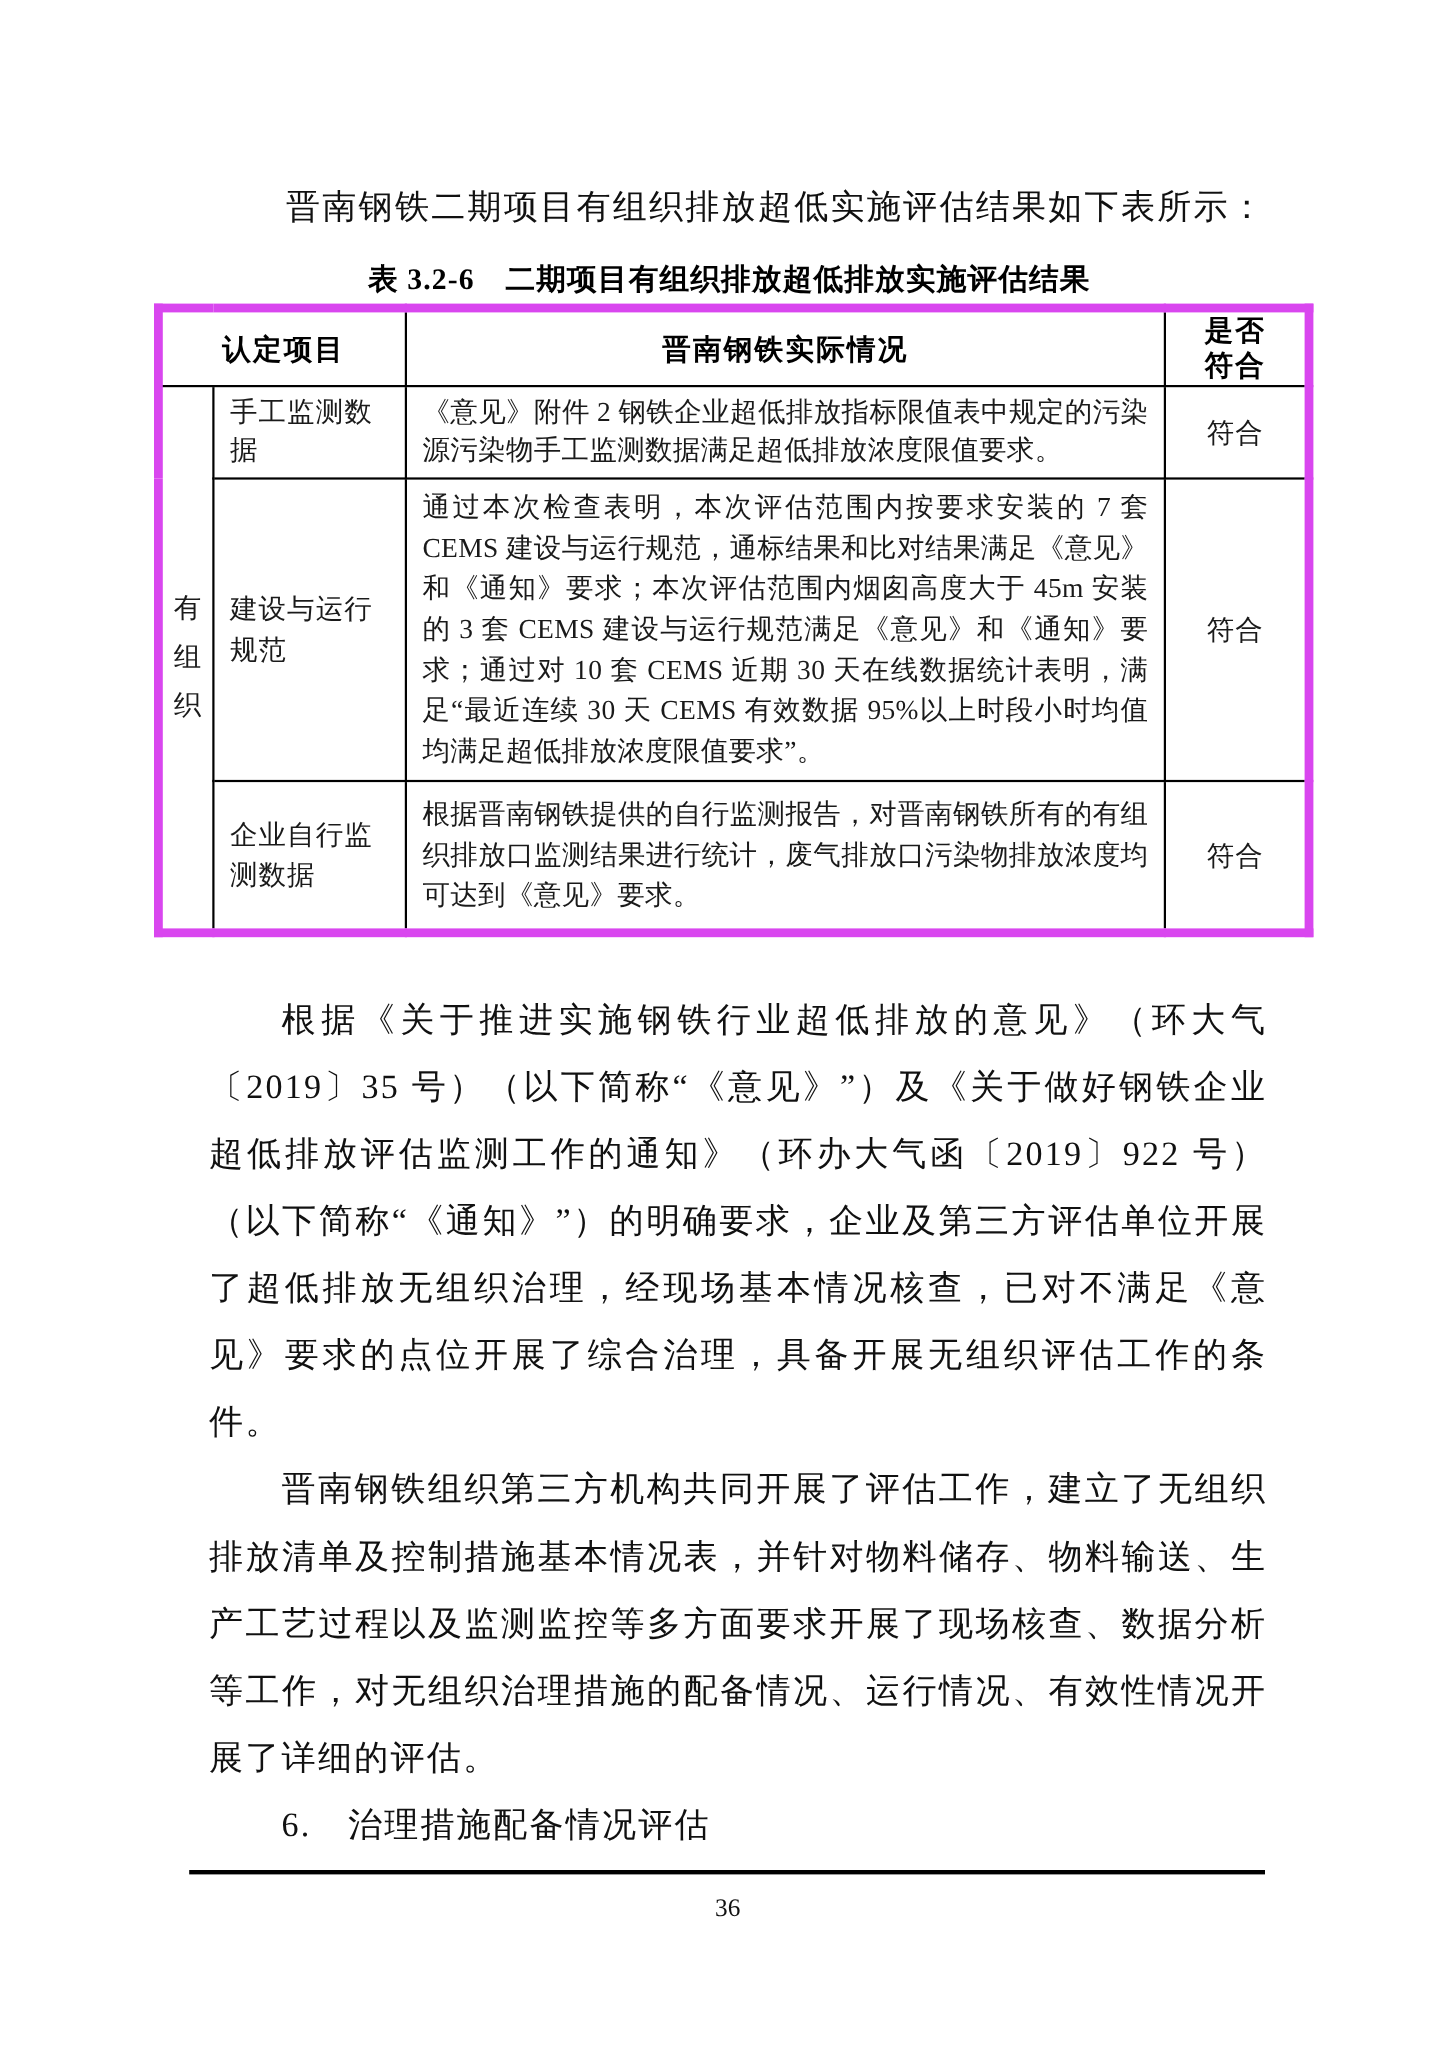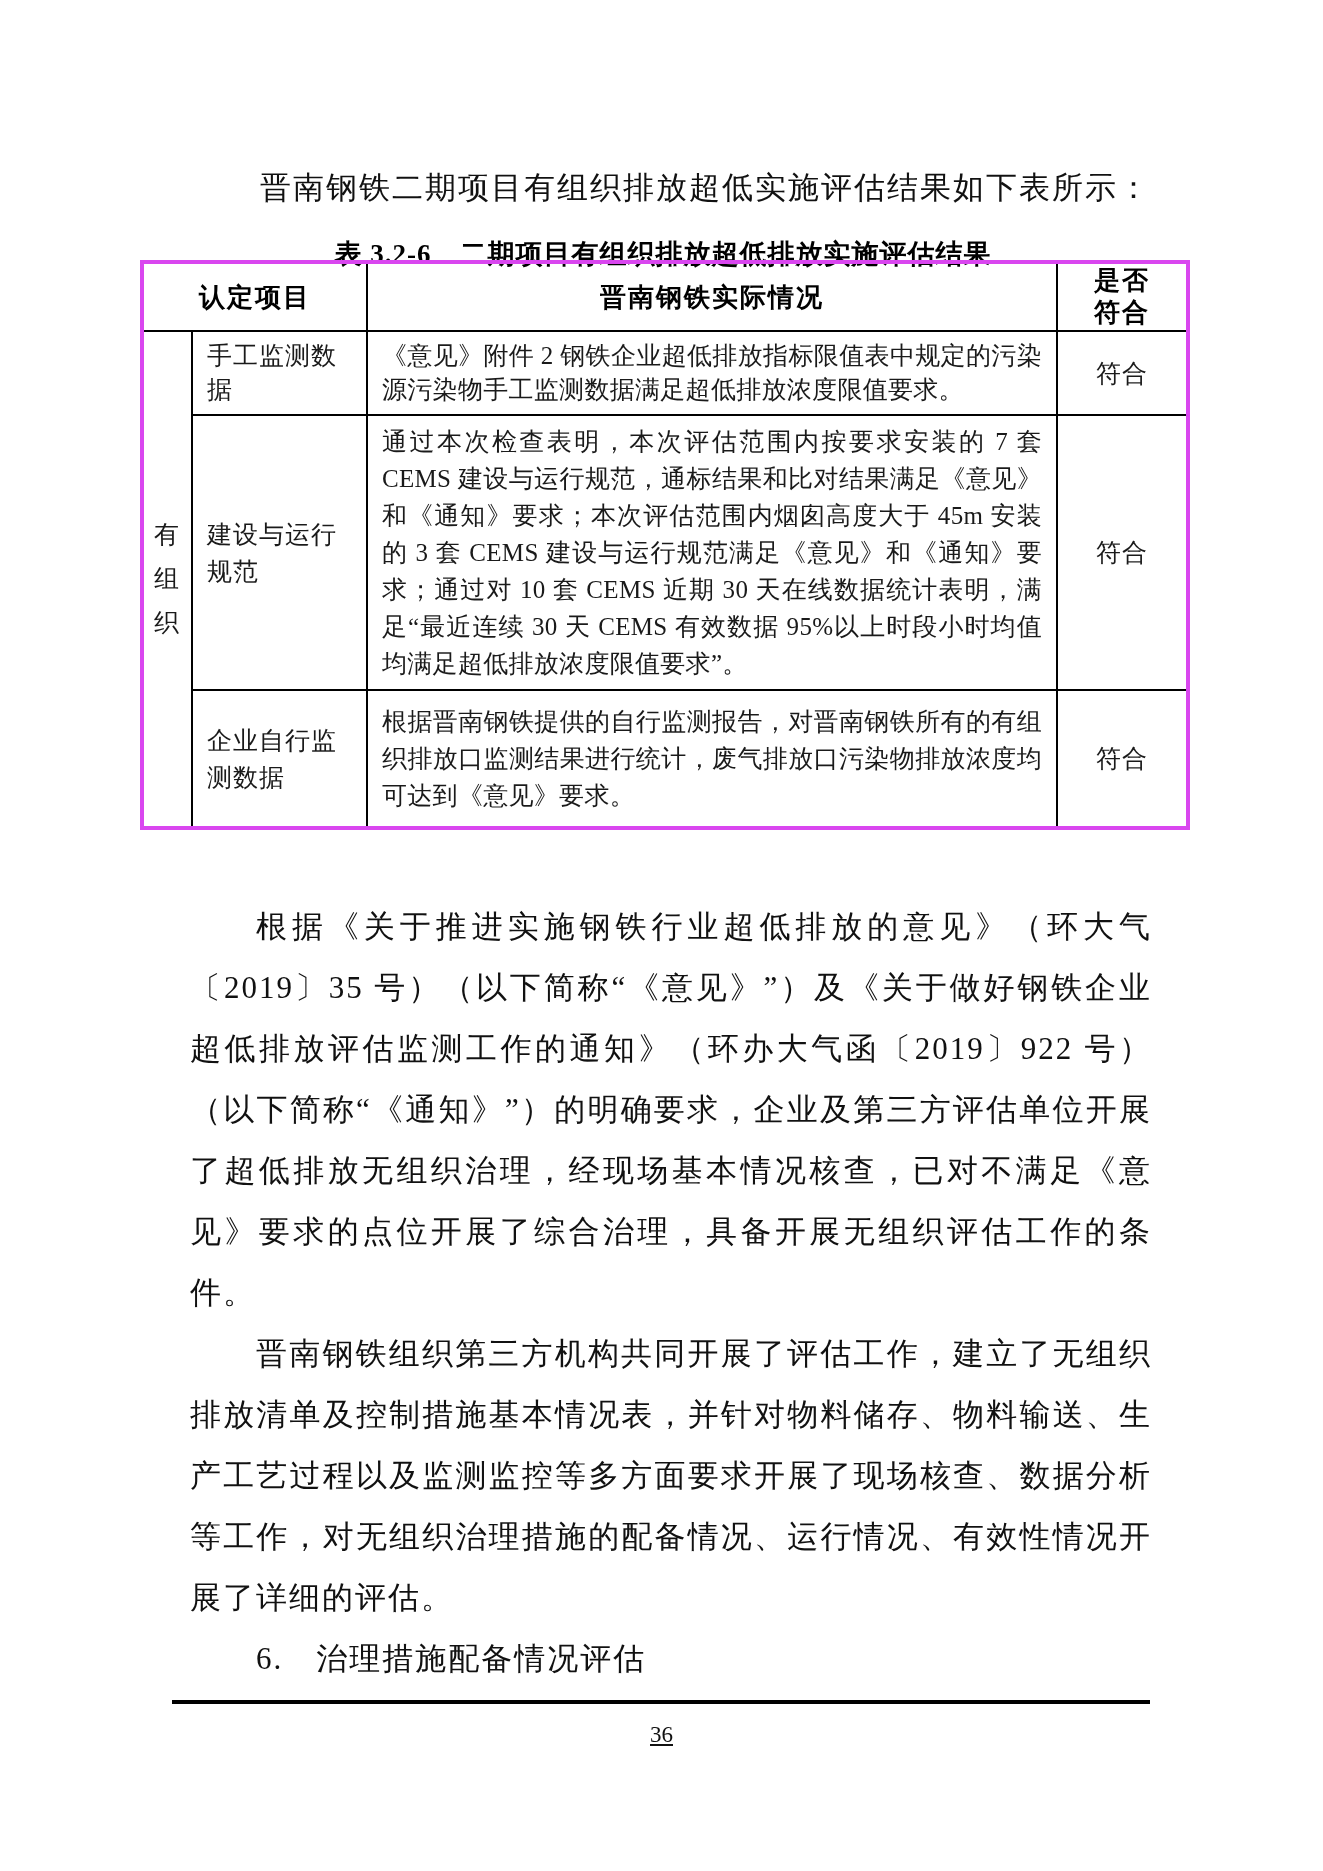--- a/index.html
+++ b/index.html
@@ -40,26 +40,26 @@
     margin: 0;
     text-align: center;
     font-family: Liberation Serif, serif;
     font-weight: bold;
     font-size: 27px;
     letter-spacing: 1px;
     color: #000000;
   }
   table.eval-table {
     position: absolute;
-    top: 260px;
+    top: 276px;
     left: 140px;
     width: 1046px;
     border-collapse: collapse;
     table-layout: fixed;
-    border: 4px solid #d946ef;
+    border: 8px solid #d946ef;
   }
   .eval-table th,
   .eval-table td {
     border: 2px solid #000000;
     font-size: 25px;
     color: #1a1a1a;
     box-sizing: border-box;
   }
   .eval-table th {
     font-weight: bold;
@@ -139,21 +139,20 @@
     background: #000000;
   }
   .page-number {
     position: absolute;
     top: 1722px;
     left: 0;
     width: 1323px;
     text-align: center;
     font-size: 23px;
     color: #111111;
-    text-decoration: underline;
   }
 </style>
 </head>
 <body>
 
 <div class="page">
 
   <p class="intro">晋南钢铁二期项目有组织排放超低实施评估结果如下表所示：</p>
 
   <p class="caption">表 3.2-6　二期项目有组织排放超低排放实施评估结果</p>

